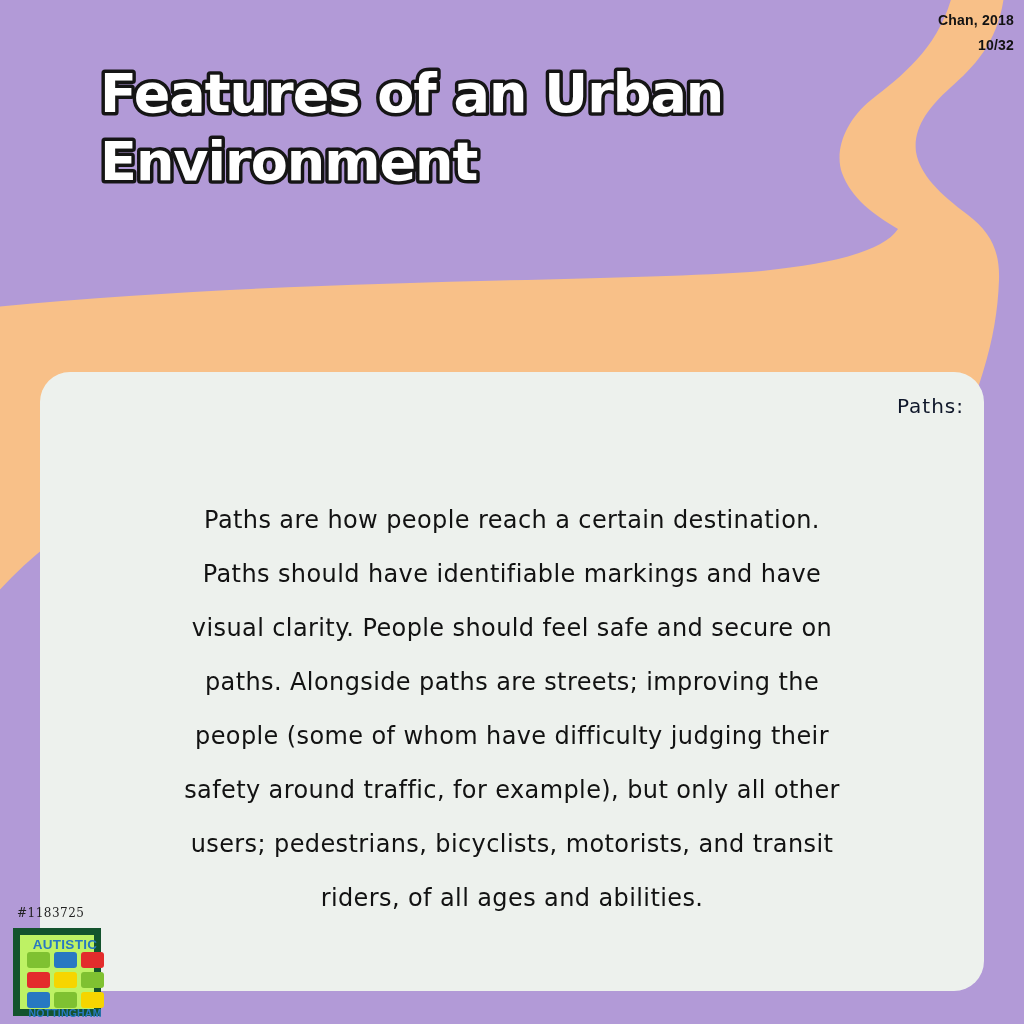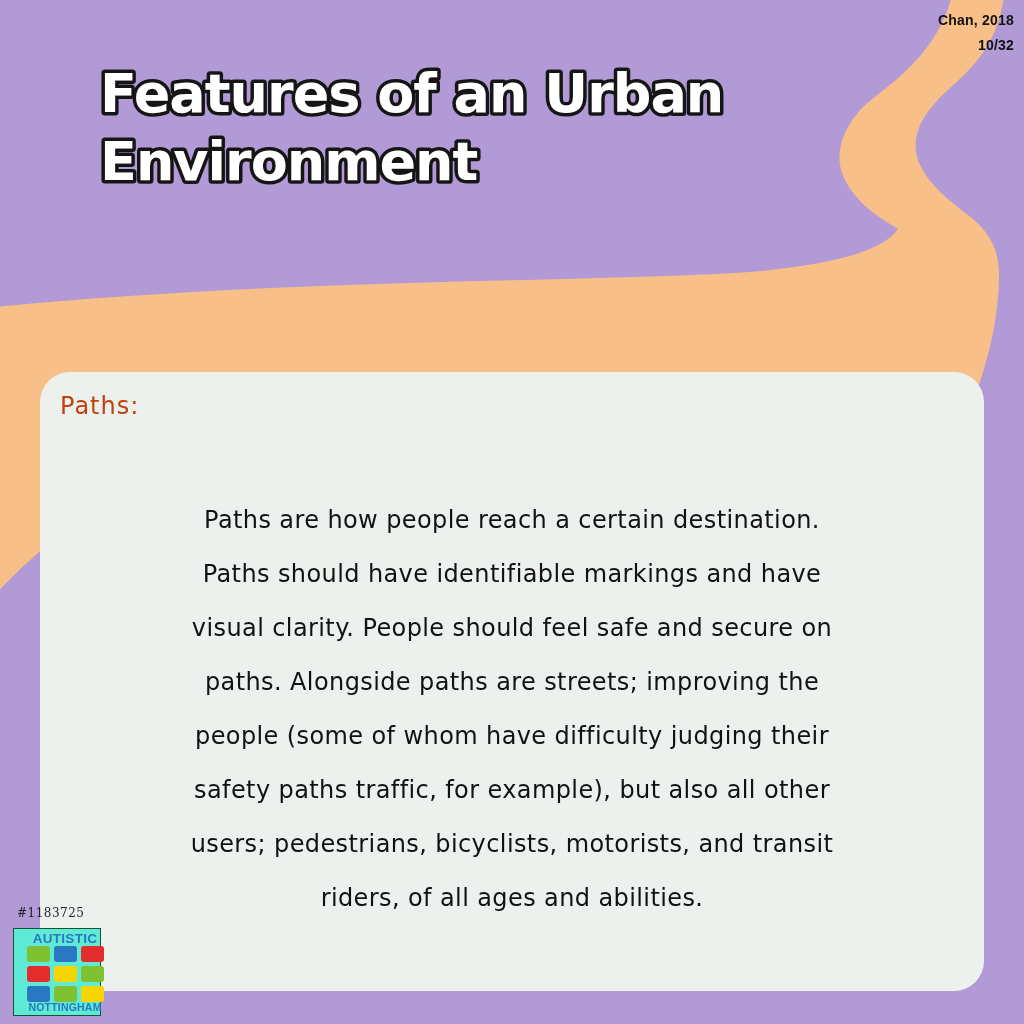--- a/index.html
+++ b/index.html
@@ -15,42 +15,42 @@
     font-family:"Liberation Sans",sans-serif;font-weight:bold;
     font-size:14px;line-height:25px;color:#121212;letter-spacing:0.2px;
   }
 
   .card{
     position:absolute;left:40px;top:372px;width:944px;height:619px;
     background:#edf1ed;border-radius:30px;box-sizing:border-box;
     padding:16px 20px 0 20px;
   }
   .card-heading{
-    text-align:left;font-size:24px;color:#c2410c;letter-spacing:1px;
+    text-align:right;font-size:20px;color:#0f172a;letter-spacing:1px;
     line-height:36px;
   }
   .card-body{margin-top:69px;}
   .pline{
     text-align:center;white-space:nowrap;font-size:24px;color:#121212;
     line-height:54px;letter-spacing:0.4px;
   }
   .pline .u{
     text-decoration-thickness:2.5px;
     text-underline-offset:8px;
     text-decoration-color:#121212;
   }
 
   .ref{
     position:absolute;left:17px;top:906px;
     font-family:"DejaVu Serif",serif;font-size:12px;color:#1f1f1f;
     letter-spacing:0.5px;
   }
   .logo-box{
     position:absolute;left:13px;top:928px;width:88px;height:88px;
-    background:#5eead4;border:1px solid #14532d;box-sizing:border-box;
+    background:#bef264;border:7px solid #14532d;box-sizing:border-box;
     display:flex;flex-direction:column;align-items:center;justify-content:space-between;
     padding:3px 0 2px 16px;
   }
   .logo-top{
     font-family:"Liberation Sans",sans-serif;font-weight:bold;
     font-size:13.5px;color:#2878c2;letter-spacing:0.3px;line-height:14px;
   }
   .logo-bottom{
     font-family:"Liberation Sans",sans-serif;font-weight:bold;
     font-size:10.5px;color:#2878c2;letter-spacing:0.2px;line-height:11px;
@@ -97,21 +97,21 @@
   </div>
 
   <div class="card">
     <div class="card-heading">Paths:</div>
     <div class="card-body" id="paragraph">
         <div class="pline"><span>Paths are how people reach a certain destination.</span></div>
         <div class="pline"><span>Paths should have </span><span class="u">identifiable markings</span><span> and have</span></div>
         <div class="pline"><span class="u">visual clarity</span><span>. People should feel </span><span class="u">safe and secure</span><span> on</span></div>
         <div class="pline"><span>paths. Alongside paths are streets; improving the</span></div>
         <div class="pline"><span>people (some of whom have difficulty judging their</span></div>
-        <div class="pline"><span>safety paths traffic, for example), but also all other</span></div>
+        <div class="pline"><span>safety around traffic, for example), but only all other</span></div>
         <div class="pline"><span>users; pedestrians, bicyclists, motorists, and transit</span></div>
         <div class="pline"><span>riders, of all ages and abilities.</span></div>
       </div>
   </div>
 
   <div class="ref">#1183725</div>
 
   <div class="logo-box">
     <div class="logo-top">AUTISTIC</div>
     <div class="logo-grid" id="logo-grid">

